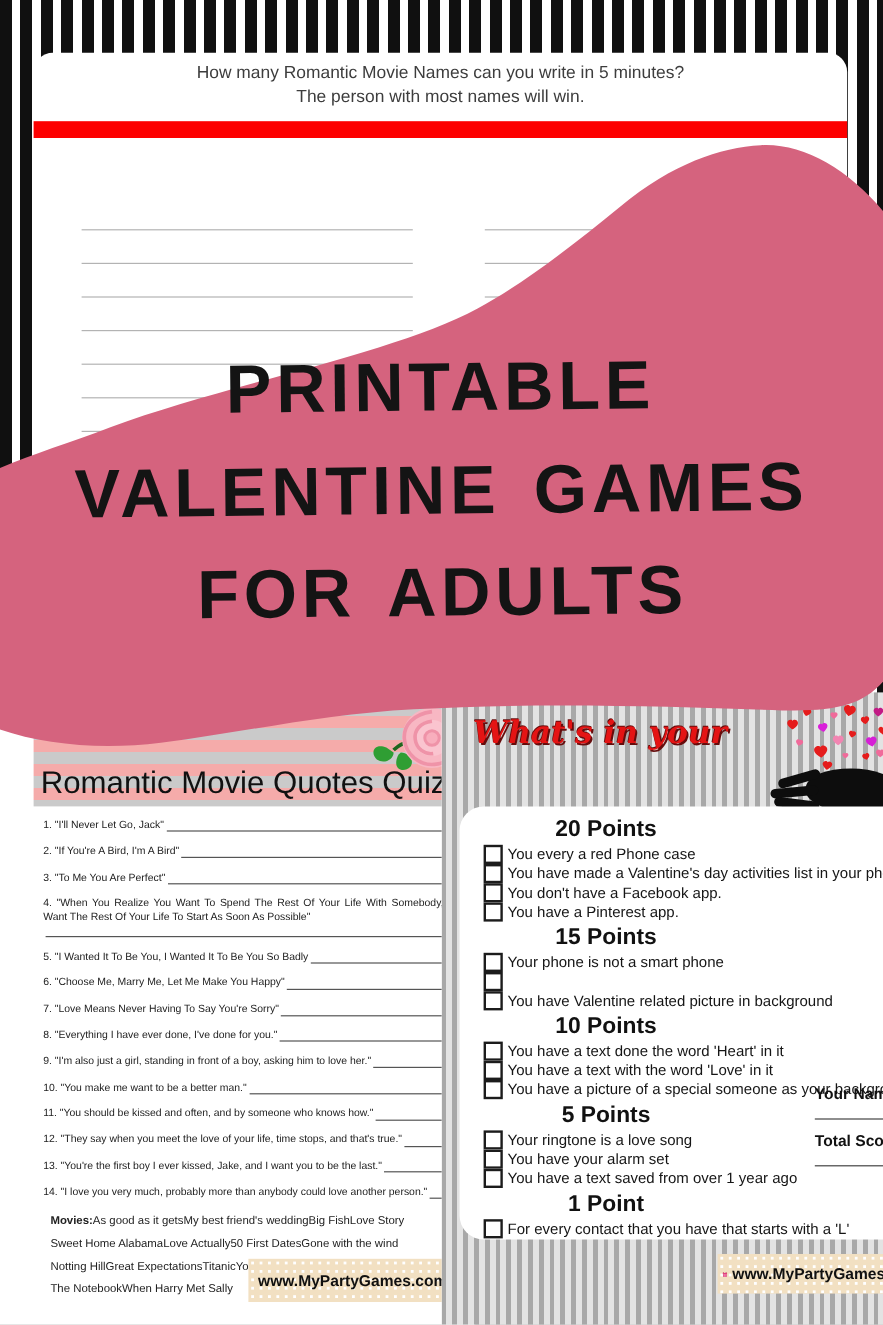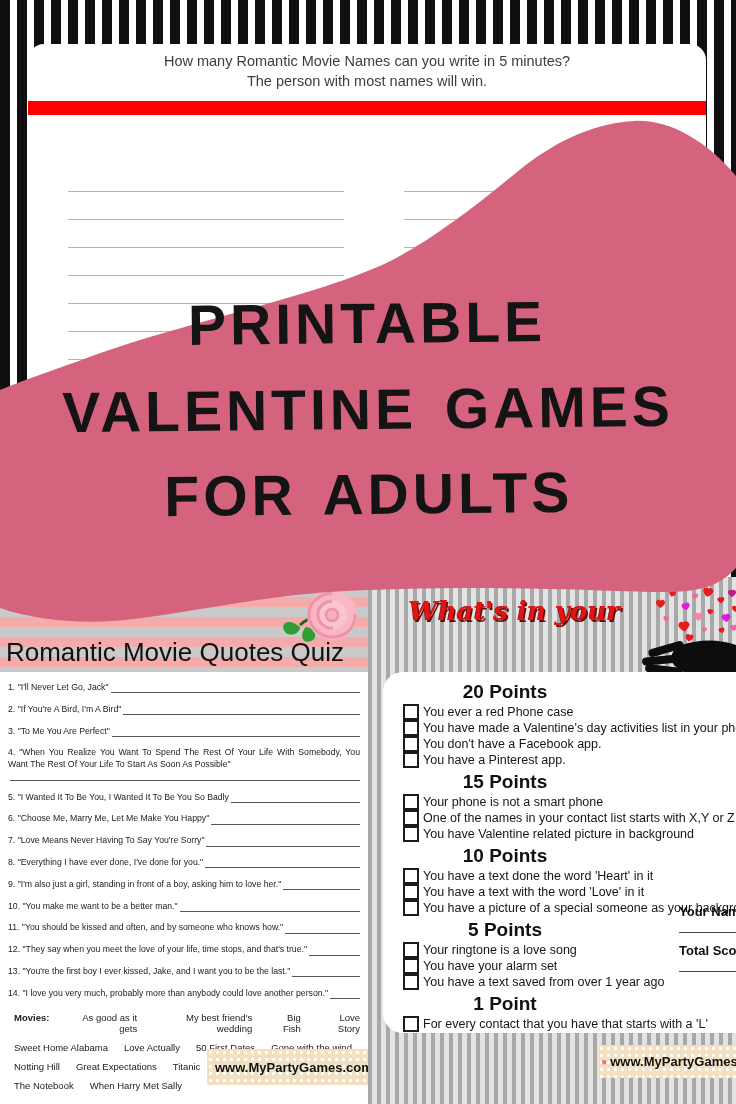--- a/index.html
+++ b/index.html
@@ -21,48 +21,48 @@
   .wline{height:27px;border-bottom:1.5px solid #b3b3b3;}
 
   
   .blob-svg{position:absolute;left:0;top:0;z-index:30;pointer-events:none;}
   .blob-title{position:absolute;z-index:31;left:0;right:0;top:281px;text-align:center;
               font-weight:bold;font-size:57px;line-height:1.5;letter-spacing:4px;word-spacing:8px;
               color:#141414;transform:rotate(-0.6deg);pointer-events:none;}
 
   
   .quiz-panel{position:absolute;left:0;top:577px;width:368px;height:527px;background:#fff;
-              overflow:hidden;z-index:10;}
+              overflow:hidden;z-index:10;padding-left:28px;}
   .quiz-header{position:relative;height:95px;
                background:repeating-linear-gradient(180deg,#f5abaa 0 10px,#cacaca 10px 20px);}
   .quiz-title{position:absolute;left:0;right:18px;bottom:4px;text-align:center;
               font-size:26px;font-weight:400;color:#111;}
   .rose{position:absolute;right:8px;top:12px;}
   .quiz-body{padding:10px 8px 0 8px;}
   .quote{display:flex;flex-wrap:wrap;align-items:flex-end;font-size:8.7px;color:#222;
          margin-bottom:10.5px;line-height:1.3;text-align:justify;}
   .quote .qt{max-width:100%;}
   .qline{flex:1 1 24px;border-bottom:1px solid #555;margin-left:2px;height:10px;}
   .movies{margin-top:13px;padding-left:6px;font-size:9.5px;color:#222;}
-  .movies .mrow{display:flex;gap:16px;margin-bottom:8px;align-items:baseline;flex-wrap:nowrap;text-align:right;}
+  .movies .mrow{display:flex;margin-bottom:8px;align-items:baseline;flex-wrap:nowrap;}
   .movies .lbl{font-weight:bold;}
 
   
   .watermark{position:absolute;display:flex;align-items:center;gap:4px;overflow:hidden;
              background-color:#f2e0c2;
              background-image:radial-gradient(#ffffff 1.4px,rgba(255,255,255,0) 1.5px);
              background-size:7px 7px;padding-left:4px;box-sizing:border-box;margin-top:44px;}
   .watermark .url{font-weight:bold;font-size:13px;color:#111;white-space:nowrap;}
   .quiz-panel .watermark{left:207px;bottom:19px;width:164px;height:36px;}
   .phone-panel .watermark{left:230px;bottom:26px;width:170px;height:33px;}
 
   
   .phone-panel{position:absolute;left:368px;top:577px;width:368px;height:527px;overflow:hidden;z-index:10;
                background:repeating-linear-gradient(90deg,#a8a8a8 0 4px,#e3e3e3 4px 9px);}
-  .phone-title{position:absolute;left:12px;top:20px;width:240px;text-align:right;
+  .phone-title{position:absolute;left:12px;top:20px;width:240px;text-align:center;
                font-family:"DejaVu Serif",serif;font-style:italic;font-weight:bold;
                text-shadow:1.5px 1.5px 0 #660c0c,-0.5px -0.5px 0 #660c0c;}
   .pt1{font-size:26px;line-height:1.1;}
   .pt2{font-size:31px;letter-spacing:3px;line-height:1.0;margin-top:48px;}
   .hearts{position:absolute;right:0;top:4px;}
   .phone-card{position:absolute;left:15px;top:95px;width:400px;height:361px;background:#fff;
               border-radius:20px;padding:6px 0 0 20px;box-sizing:border-box;}
   .pts-head{width:204px;text-align:center;font-size:19px;line-height:20px;font-weight:bold;
             color:#111;margin:4px 0 2px;}
   .chk-item{display:flex;align-items:center;height:16px;}
@@ -291,21 +291,21 @@
             <path d="M10 4 C10 1 6 0 5 2 C4 0 0 1 0 4 C0 7 5 10 5 10 C5 10 10 7 10 4 Z" fill="#f06a9a"></path>
           </g>
       </g>
     </svg>
 
     <div class="phone-card">
 
       <div class="pts-head">20 Points</div>
       <div class="chk-item">
           <span class="chk-box"></span>
-          <span class="chk-label">You ever a red Phone case</span>
+          <span class="chk-label">You every a red Phone case</span>
         </div>
       <div class="chk-item">
           <span class="chk-box"></span>
           <span class="chk-label">You have made a Valentine's day activities list in your phone</span>
         </div>
       <div class="chk-item">
           <span class="chk-box"></span>
           <span class="chk-label">You don't have a Facebook app.</span>
         </div>
       <div class="chk-item">
@@ -313,21 +313,20 @@
           <span class="chk-label">You have a Pinterest app.</span>
         </div>
 
       <div class="pts-head">15 Points</div>
       <div class="chk-item">
           <span class="chk-box"></span>
           <span class="chk-label">Your phone is not a smart phone</span>
         </div>
       <div class="chk-item">
           <span class="chk-box"></span>
-          <span class="chk-label">One of the names in your contact list starts with X,Y or Z</span>
         </div>
       <div class="chk-item">
           <span class="chk-box"></span>
           <span class="chk-label">You have Valentine related picture in background</span>
         </div>
 
       <div class="pts-head">10 Points</div>
       <div class="chk-item">
           <span class="chk-box"></span>
           <span class="chk-label">You have a text done the word 'Heart' in it</span>

